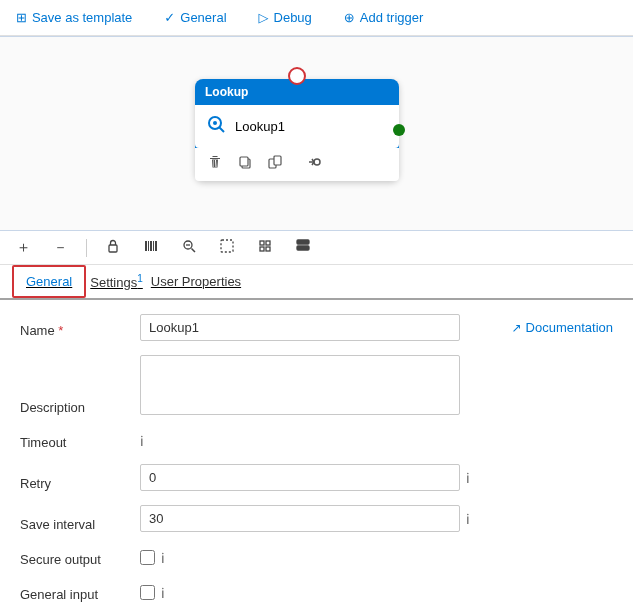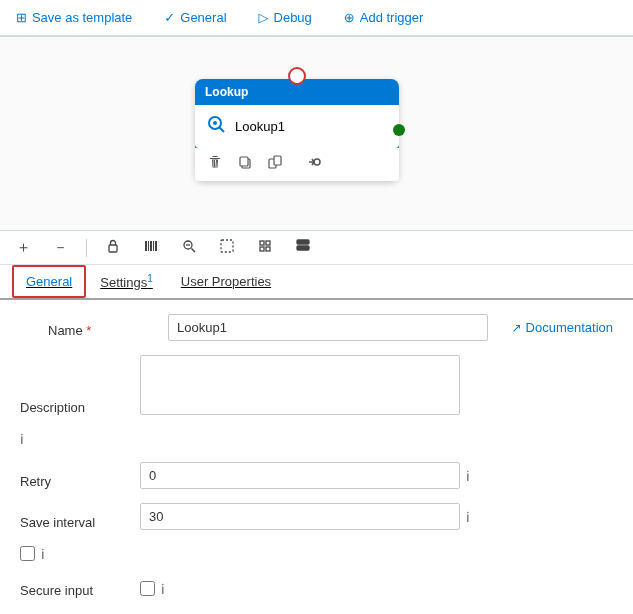--- a/index.html
+++ b/index.html
@@ -136,21 +136,21 @@
 
     
     .tabs {
       display: flex;
       border-bottom: 2px solid #a3a3a3;
       background: #fff;
       padding: 0 12px;
       text-decoration: underline;
     }
     .tab {
-      padding: 8px 14px;
+      padding: 8px 4px;
       cursor: pointer;
       font-size: 13px;
       color: #333;
       position: relative;
       border: none;
       background: none;
     }
     .tab.active {
       color: #0078d4;
       border: 2px solid #d13438;
@@ -222,21 +222,20 @@
       color: #0078d4;
       font-size: 13px;
       cursor: pointer;
       margin-left: auto;
       padding-left: 16px;
       white-space: nowrap;
     }
     .name-row {
       display: flex;
       align-items: center;
-      margin-left: 28px;
     }
     .checkbox-wrap {
       display: flex;
       align-items: center;
       gap: 6px;
     }
     .prop-checkbox {
       width: 15px;
       height: 15px;
     }
@@ -389,20 +388,23 @@
   <div class="prop-row">
     <div class="prop-label">
       <span>Description</span>
     </div>
     <div class="prop-input-wrap">
       <textarea class="prop-textarea" style=""></textarea>
     </div>
   </div>
 
   <div class="prop-row">
+    <div class="prop-label">
+      <span>Timeout</span>
+    </div>
     <div class="prop-input-wrap">
       <span class="info-icon">ℹ</span>
     </div>
   </div>
 
   <div class="prop-row">
     <div class="prop-label">
       <span>Retry</span>
     </div>
     <div class="prop-input-wrap">
@@ -415,28 +417,31 @@
     <div class="prop-label">
       <span>Save interval</span>
     </div>
     <div class="prop-input-wrap">
       <input class="prop-input" type="text" value="30" style="">
       <span class="info-icon">ℹ</span>
     </div>
   </div>
 
   <div class="prop-row">
+    <div class="prop-label">
+      <span>Secure output</span>
+    </div>
     <div class="prop-input-wrap checkbox-wrap">
       <input class="prop-checkbox" type="checkbox" style="">
       <span class="info-icon">ℹ</span>
     </div>
   </div>
 
   <div class="prop-row">
     <div class="prop-label">
-      <span>Secure input</span>
+      <span>General input</span>
     </div>
     <div class="prop-input-wrap checkbox-wrap">
       <input class="prop-checkbox" type="checkbox" style="">
       <span class="info-icon">ℹ</span>
     </div>
   </div>
 </div>
 
 </body></html>

